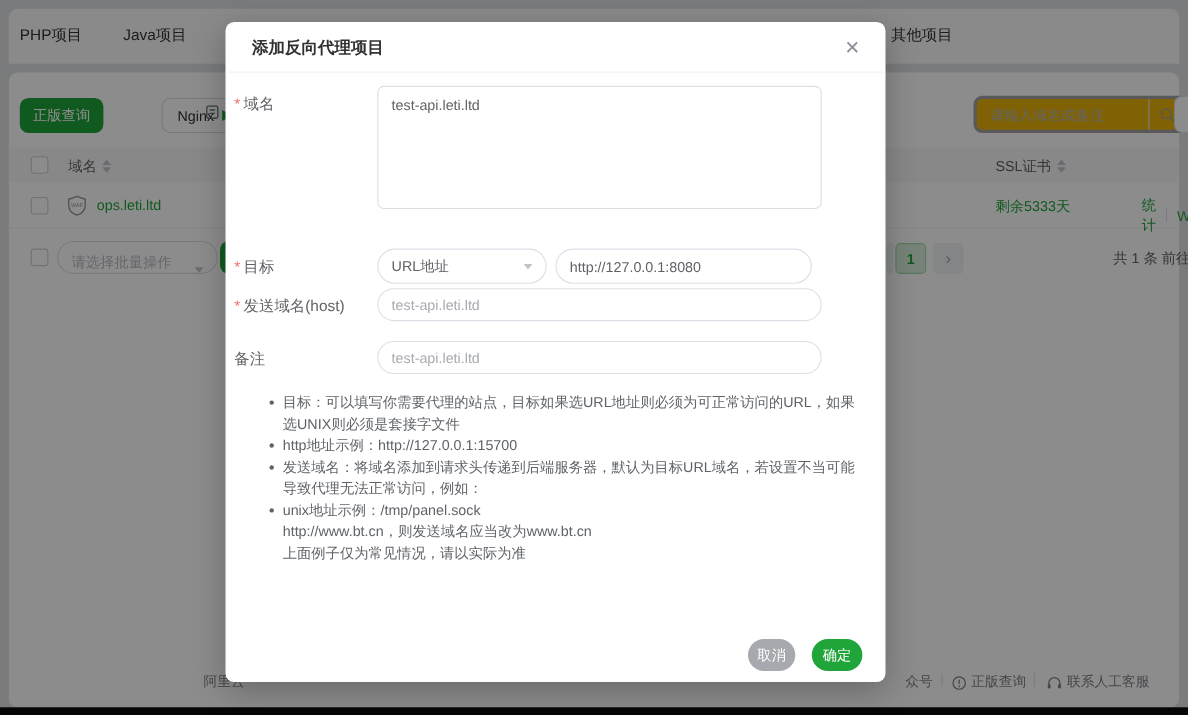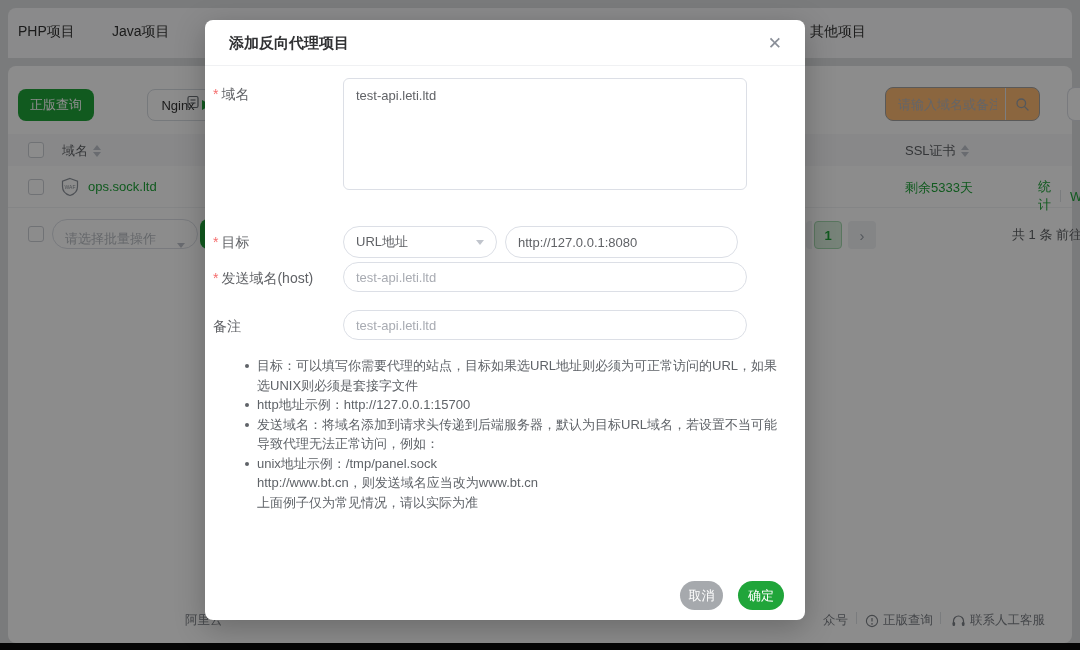--- a/index.html
+++ b/index.html
@@ -13,21 +13,21 @@
   .content-card { position:absolute; left:8px; top:66px; width:1064px; height:577px; background:#ffffff; border-radius:8px; }
 
   .btn-green { background:#20a53a; color:#fff; border:none; border-radius:8px; font-size:13px; display:flex; align-items:center; justify-content:center; cursor:pointer; }
   .btn-outline { background:#fff; color:#333; border:1px solid #d8dce2; border-radius:8px; font-size:13px; display:flex; align-items:center; justify-content:center; gap:7px; cursor:pointer; }
   .play { width:0; height:0; border-left:9px solid #20a53a; border-top:5.5px solid transparent; border-bottom:5.5px solid transparent; }
 
   .toolbar-add { position:absolute; left:10px; top:23px; width:76px; height:32px; }
   .toolbar-nginx { position:absolute; left:94px; top:23px; width:78px; height:32px;margin-left:45px; }
   .toolbar-partial { position:absolute; left:178px; top:27px; display:flex; align-items:center; gap:4px; font-size:13px; color:#5c6066; cursor:pointer; }
 
-  .search-box { position:absolute; left:877px; top:21px; width:155px; height:34px; border:1px solid #a3a3a3; border-radius:8px; background:#fdba74; display:flex; align-items:center; }
+  .search-box { position:absolute; left:877px; top:21px; width:196px; height:34px; border:3px solid #a3a3a3; border-radius:8px; background:#eab308; display:flex; align-items:center; }
   .search-box input { flex:1; border:none; outline:none; font-size:13px; color:#333; padding:0 8px 0 12px; min-width:0; background:transparent; }
   .search-box input::placeholder { color:#b4b8bf; }
   .search-icon-cell { width:34px; height:100%; border-left:1px solid #e3e6ea; display:flex; align-items:center; justify-content:center; cursor:pointer; }
   .partial-control { position:absolute; left:1059px; top:21px; width:20px; height:34px; border:1px solid #dcdfe6; border-radius:8px 0 0 8px; border-right:none; background:#fff; }
 
   .thead { position:absolute; left:0; top:68px; width:1064px; height:32px; background:#f7f8fa; }
   .trow { position:absolute; left:0; top:100px; width:1064px; height:42px; border-bottom:1px solid #f0f2f5; }
   .batchrow { position:absolute; left:0; top:152px; width:1064px; height:32px; }
 
   .checkbox { position:absolute; width:16px; height:16px; border:1px solid #cdd0d6; border-radius:3px; background:#fff; cursor:pointer; }
@@ -137,21 +137,21 @@
           </span>
       </div>
     </div>
 
     <div class="trow">
       <span class="checkbox" style="left:20px; top:13px"></span>
       <svg class="icon-svg" style="position:absolute; left:52px; top:11px" width="20" height="20" viewBox="0 0 20 20">
         <path d="M10 1.5 L17.5 4.2 V9.5 C17.5 14.5 14 17.3 10 18.5 C6 17.3 2.5 14.5 2.5 9.5 V4.2 Z" fill="none" stroke="#8d939b" stroke-width="1.2"></path>
         <text x="10" y="11.6" text-anchor="middle" font-size="5" fill="#8d939b" font-family="Liberation Sans, sans-serif">WAF</text>
       </svg>
-      <a class="green-link" style="position:absolute; left:80px; top:13px">ops.sock.ltd</a>
+      <a class="green-link" style="position:absolute; left:80px; top:13px">ops.leti.ltd</a>
       <span class="green-link" style="position:absolute; left:897px; top:13px">剩余5333天</span>
       <div class="row-actions">
         <a class="green-link">统计</a>
         <span class="vdiv"></span>
         <a class="green-link">WAF</a>
       </div>
     </div>
 
     <div class="batchrow">
       <span class="checkbox" style="left:20px; top:8px"></span>

